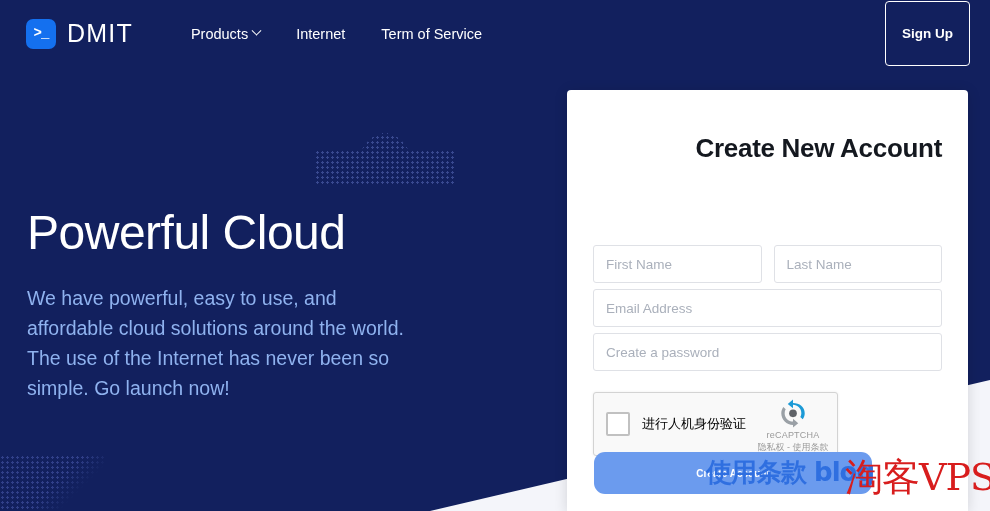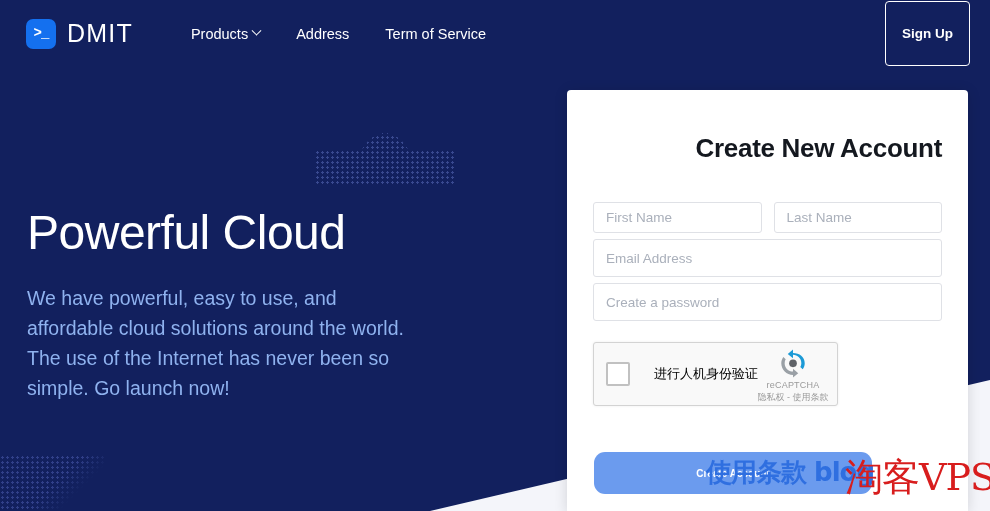--- a/index.html
+++ b/index.html
@@ -111,40 +111,40 @@
     padding: 0 26px;
     z-index: 7;
   }
   .card-title {
     text-align: right; color: #14181f;
     font-size: 26px; font-weight: bold;
     margin-top: 43px; letter-spacing: -0.3px;
   }
   .field-row { display: flex; gap: 12px; margin-top: 38px; }
   .field {
-    width: 100%; height: 31px;
+    width: 100%; height: 38px;
     border: 1px solid #dfe1e6; border-radius: 3px;
     background: #ffffff; color: #7b8391;
     font-size: 13.5px; padding: 0 12px;
     font-family: "Liberation Sans", sans-serif;
     outline: none;
+    margin-top: 43px;
   }
   .field::placeholder { color: #aab0bb; }
   .field-full { margin-top: 6px; height: 38px; }
 
   
   .recaptcha {
     margin-top: 21px;
     width: 245px; height: 64px;
     background: #f9f9f9;
     border: 1px solid #d3d3d3; border-radius: 3px;
     display: flex; align-items: center;
     position: relative;
     box-shadow: 0 0 3px rgba(0,0,0,.07);
-    gap: 12px;
   }
   .rc-check {
     width: 24px; height: 24px;
     border: 2px solid #c1c1c1; border-radius: 2px;
     background: #fff; margin-left: 12px; cursor: pointer;
   }
   .rc-label { margin-left: 12px; font-size: 13px; color: #000000; }
   .rc-right {
     position: absolute; right: 8px; top: 6px;
     width: 72px; text-align: center;
@@ -192,21 +192,21 @@
       <div class="brand-mark">&gt;_</div>
       <div class="brand-name">DMIT</div>
     </div>
 
     <div class="nav-links">
       <div class="nav-link">
         <span>Products</span>
         <span class="caret"></span>
       </div>
       <div class="nav-link">
-        <span>Address</span>
+        <span>Internet</span>
       </div>
       <div class="nav-link">
         <span>Term of Service</span>
       </div>
     </div>
 
     <button class="signup-btn">Sign Up</button>
   </div>
 
   <div class="hero">

